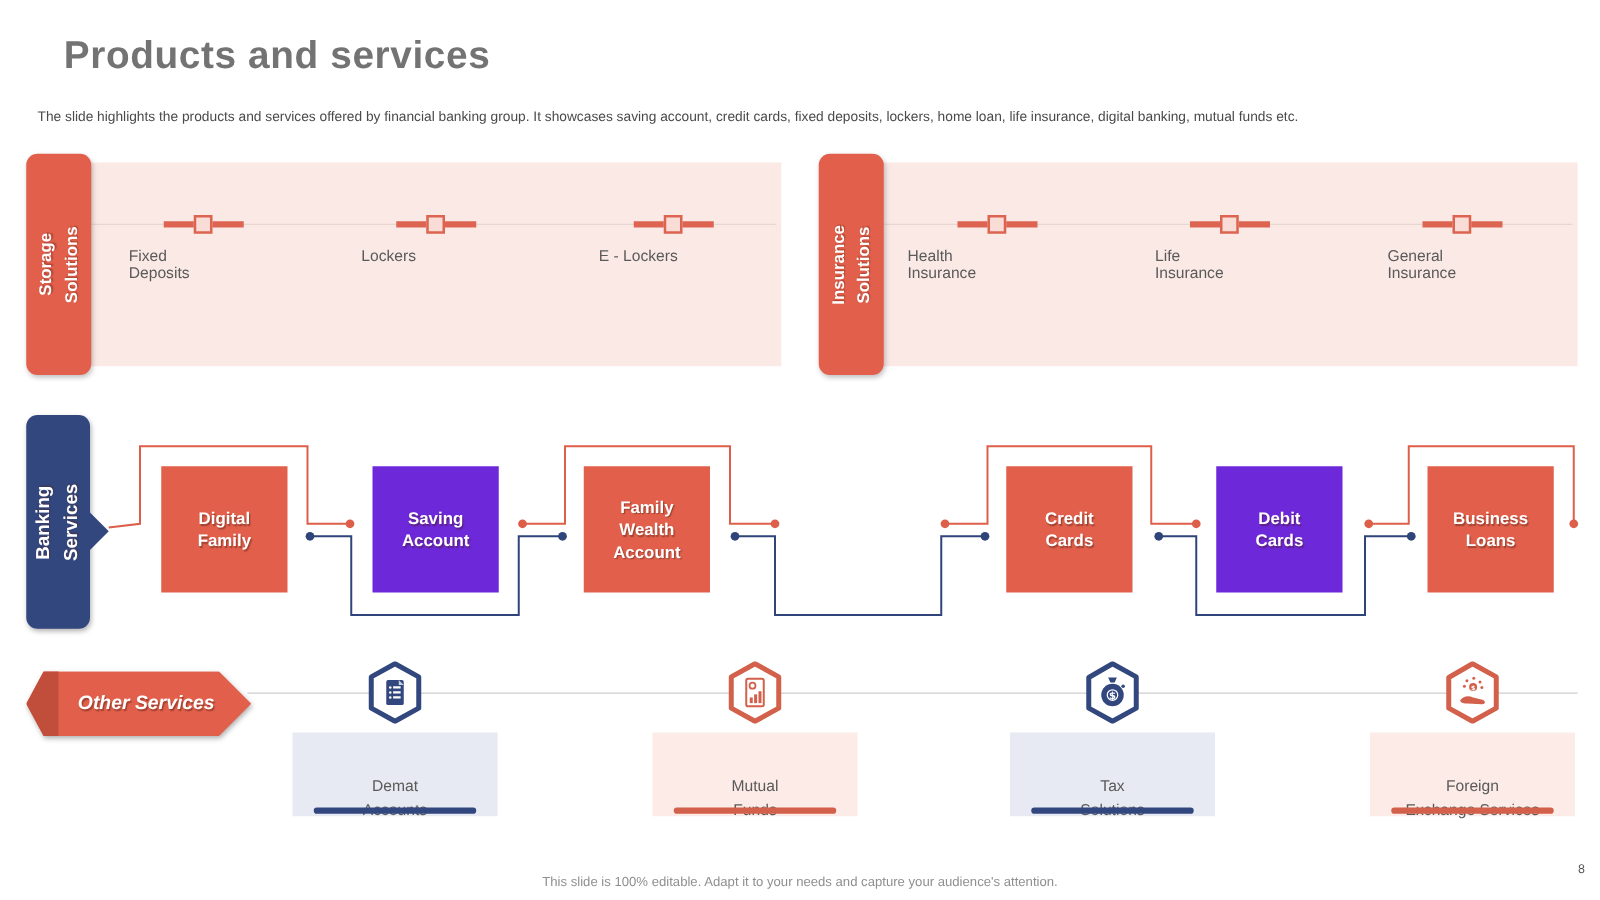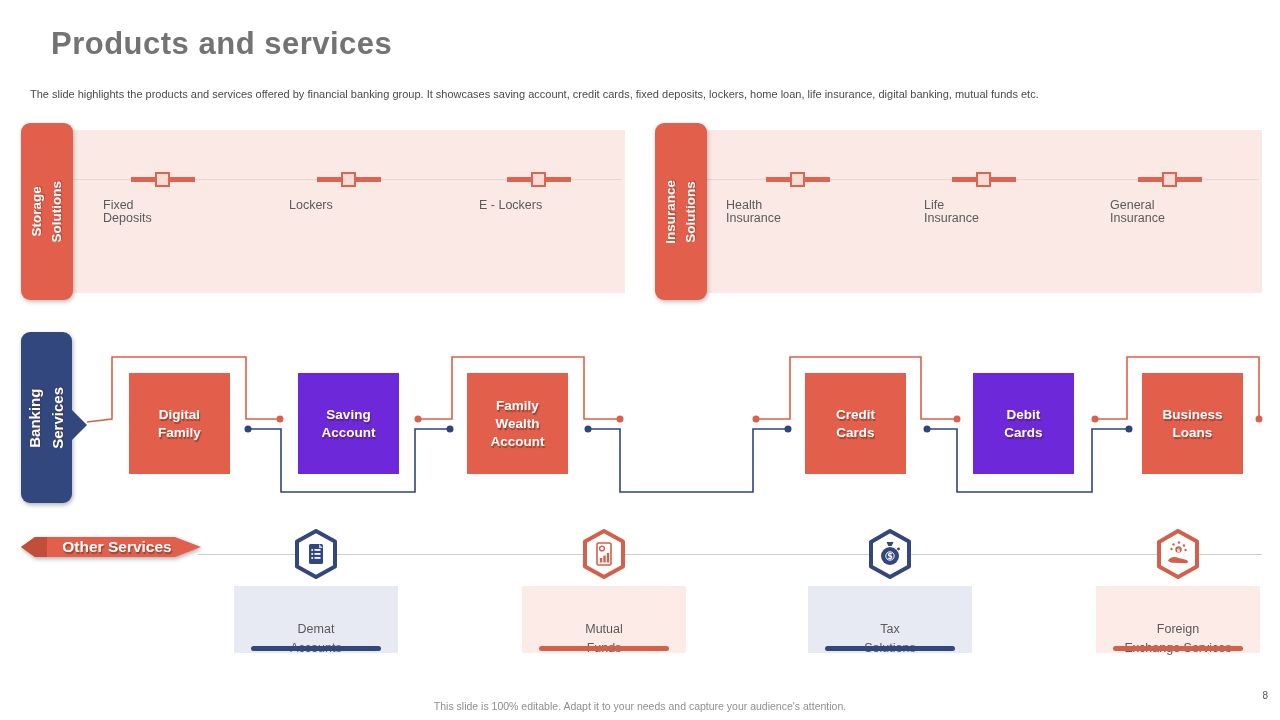--- a/index.html
+++ b/index.html
@@ -44,22 +44,22 @@
   .bbox { position:absolute; top:43px; width:101px; height:101px; z-index:1;
           display:flex; align-items:center; justify-content:center; text-align:center;
           color:#fff; font-weight:bold; font-size:13.5px; line-height:18px;
           text-shadow:1px 1.5px 1px rgba(70,25,15,.45); }
   .bbox.coral { background:#e2604b; }
   .bbox.navy  { background:#6d28d9; }
 
   
   #other-row { left:0; top:525px; width:1280px; height:160px; }
   #other-line { position:absolute; left:198px; top:29px; width:1064px; height:1px; background:#cdcdcd; }
-  #other-arrow { position:absolute; left:21px; top:12px; width:180px; height:20px;
-                 filter:drop-shadow(1px 2px 2px rgba(0,0,0,.3)); }
+  #other-arrow { position:absolute; left:21px; top:12px; width:180px; height:52px;
+                 filter:drop-shadow(1px 2px 2px rgba(0,0,0,.3));font-style:italic; }
   #other-arrow .arrow-shape { position:absolute; inset:0; background:#e2604b;
       clip-path:polygon(14px 0, calc(100% - 26px) 0, 100% 50%, calc(100% - 26px) 100%, 14px 100%, 0 50%); }
   #other-arrow .arrow-tail-shade { position:absolute; left:0; top:0; bottom:0; width:26px; background:#c04e3b;
       clip-path:polygon(14px 0, 0 50%, 14px 100%, 26px 100%, 26px 62%, 26px 0); }
   #other-arrow .arrow-label { position:absolute; inset:0; display:flex; align-items:center; justify-content:center;
       padding-left:12px; color:#fff; font-weight:bold; font-size:15.5px;
       text-shadow:1px 1.5px 1px rgba(90,30,20,.5); }
   .hex { position:absolute; top:4px; }
   .os-box { position:absolute; top:61px; width:164px; height:67px; text-align:center;
             font-size:12.5px; line-height:19px; color:#5a5a5a; padding-top:15px; }

